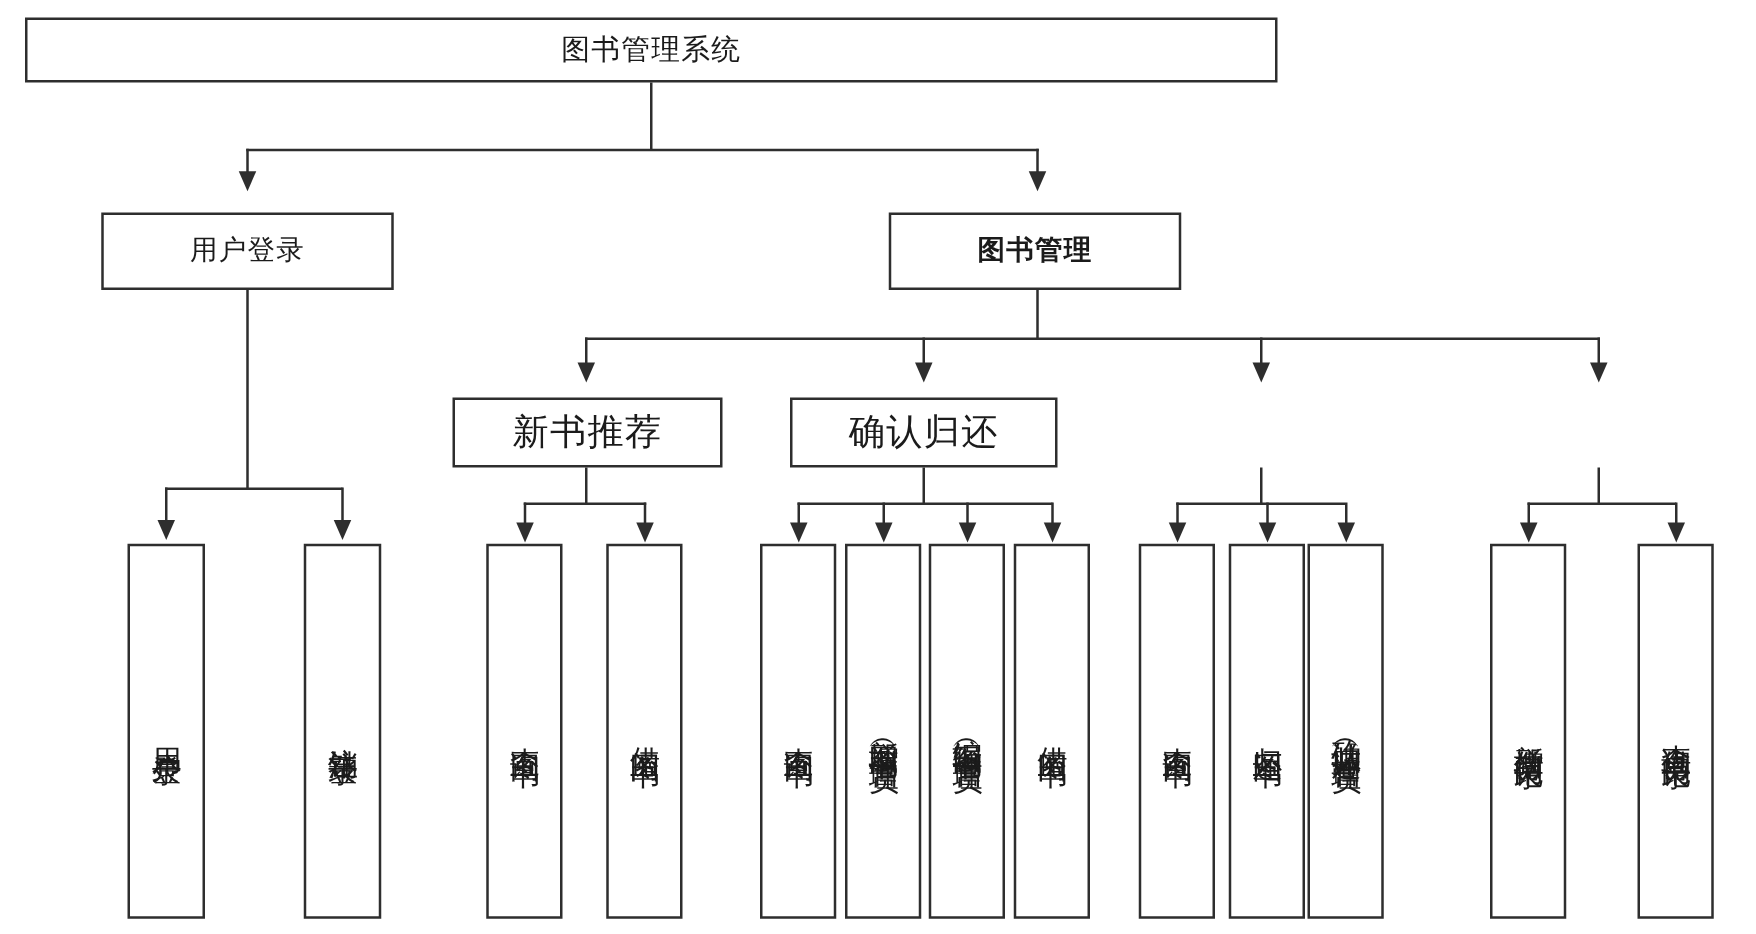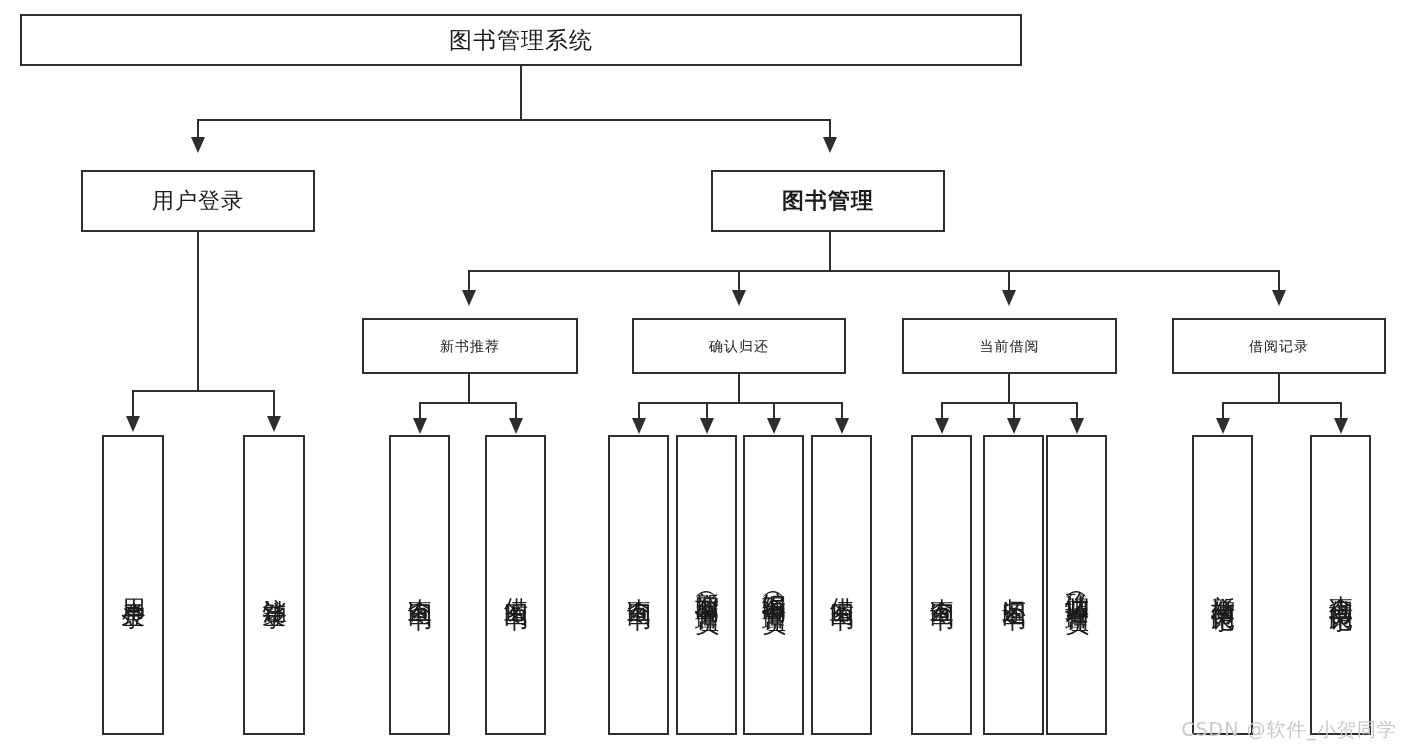--- a/index.html
+++ b/index.html
@@ -27,21 +27,21 @@
   }
   .node .lbl{
     font-size:22px;
     line-height:1.15;
     letter-spacing:1px;
     white-space:nowrap;
     text-align:center;
   }
   .node.root .lbl{font-size:23px;}
   .node.lvl2 .lbl{font-size:22px;}
-  .node.lvl3 .lbl{font-size:14px;}
+  .node.lvl3 .lbl{font-size:29px;}
   
   .node.leaf{
     align-items:center;
     justify-content:center;
   }
   .node.leaf .lbl{
     writing-mode:vertical-rl;
     text-orientation:upright;
     font-size:24px;
     line-height:1.12;
@@ -116,26 +116,20 @@
   <div class="arrow" style="left:1002px;top:290px;"></div>
   <div class="ln v" style="left:1278px;top:270px;height:22px;"></div>
   <div class="arrow" style="left:1272px;top:290px;"></div>
 
   <div class="node lvl3" style="left:362px;top:318px;width:216px;height:56px;">
     <span class="lbl">新书推荐</span>
   </div>
   <div class="node lvl3" style="left:632px;top:318px;width:214px;height:56px;">
     <span class="lbl">确认归还</span>
   </div>
-  <div class="node lvl3" style="left:902px;top:318px;width:215px;height:56px;">
-    <span class="lbl">当前借阅</span>
-  </div>
-  <div class="node lvl3" style="left:1172px;top:318px;width:214px;height:56px;">
-    <span class="lbl">借阅记录</span>
-  </div>
 
   <div class="ln v" style="left:468px;top:374px;height:30px;"></div>
   <div class="ln h" style="left:419px;top:402px;width:98px;"></div>
   <div class="ln v" style="left:419px;top:402px;height:18px;"></div>
   <div class="arrow" style="left:413px;top:418px;"></div>
   <div class="ln v" style="left:515px;top:402px;height:18px;"></div>
   <div class="arrow" style="left:509px;top:418px;"></div>
 
   <div class="ln v" style="left:738px;top:374px;height:30px;"></div>
   <div class="ln h" style="left:638px;top:402px;width:204px;"></div>
@@ -201,15 +195,14 @@
     <span class="lbl">确认归还（管理员）</span>
   </div>
 
   <div class="node leaf" style="left:1192px;top:435px;width:61px;height:300px;">
     <span class="lbl">新增借阅记录</span>
   </div>
   <div class="node leaf" style="left:1310px;top:435px;width:61px;height:300px;">
     <span class="lbl">查询借阅记录</span>
   </div>
 
-  <div id="watermark">CSDN @软件_小贺同学</div>
 
 </div>
 
 </body></html>

